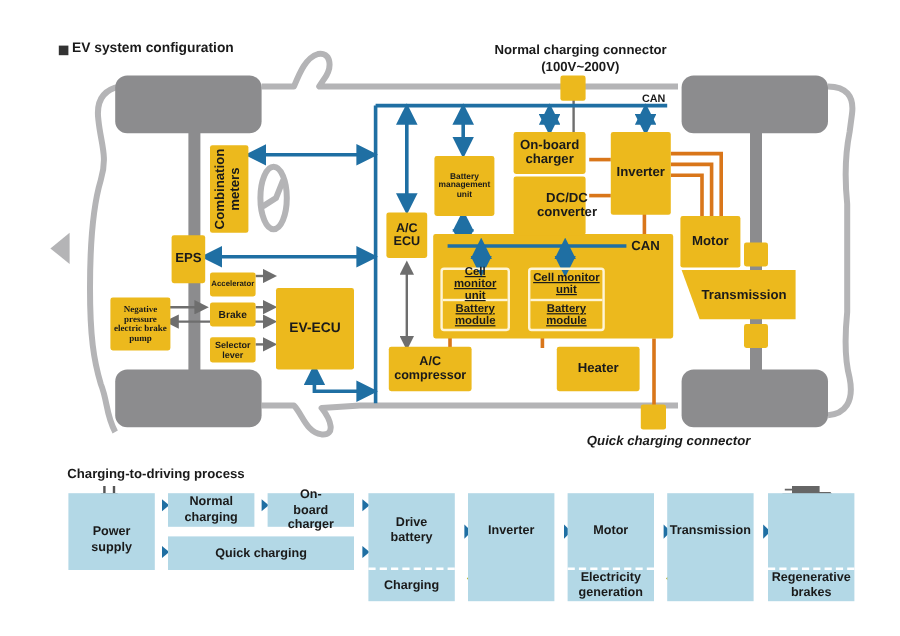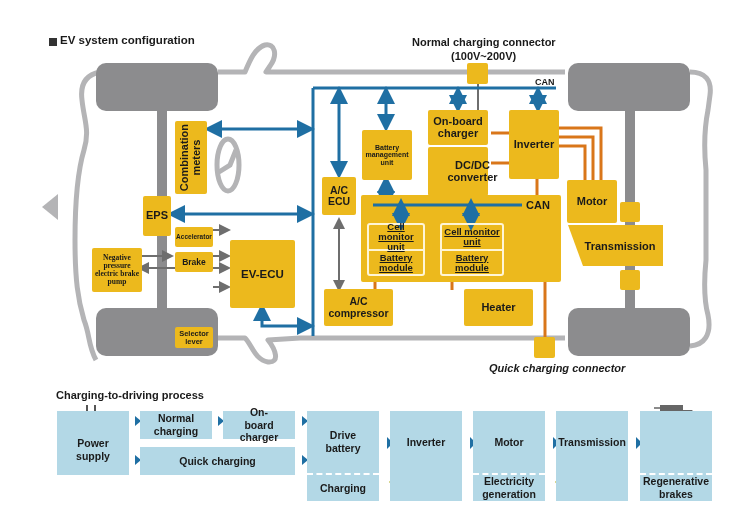--- a/index.html
+++ b/index.html
@@ -152,21 +152,21 @@
 <div class="plain" style="left:489px;top:362px;font-style:italic;">Quick charging connector</div>
 <div class="plain" style="left:535px;top:77px;font-size:9px;">CAN</div>
 <div class="plain" style="left:526px;top:199px;font-size:11px;">CAN</div>
 
 <div class="box" style="left:175px;top:121px;width:32px;height:73px;">
   <span style="transform:rotate(-90deg);white-space:normal;width:70px;font-size:11px;display:block;">Combination meters</span>
 </div>
 <div class="box" style="left:143px;top:196px;width:28px;height:40px;font-size:11px;">EPS</div>
 <div class="box" style="left:175px;top:227px;width:38px;height:20px;font-size:6.5px;">Accelerator</div>
 <div class="box" style="left:175px;top:252px;width:38px;height:20px;font-size:8.5px;">Brake</div>
-<div class="box" style="left:175px;top:281px;width:38px;height:21px;font-size:7.5px;margin-top:46px;">Selector lever</div>
+<div class="box" style="left:175px;top:281px;width:38px;height:21px;font-size:7.5px;">Selector lever</div>
 <div class="box" style="left:92px;top:248px;width:50px;height:44px;font-size:7.5px;padding:2px;font-family:Liberation Serif, serif;">Negative pressure electric brake pump</div>
 <div class="box" style="left:230px;top:228px;width:65px;height:68px;font-size:11.5px;margin-top:12px;">EV-ECU</div>
 <div class="box" style="left:322px;top:177px;width:34px;height:38px;font-size:10.5px;padding:0 3px;">A/C ECU</div>
 <div class="box" style="left:324px;top:289px;width:69px;height:37px;font-size:10.5px;">A/C compressor</div>
 <div class="box" style="left:362px;top:130px;width:50px;height:50px;font-size:7px;padding:3px;">Battery management unit</div>
 <div class="box" style="left:428px;top:110px;width:60px;height:35px;font-size:11px;">On-board charger</div>
 <div class="box" style="left:428px;top:147px;width:60px;height:49px;font-size:11px;padding-left:29px;">DC/DC converter</div>
 <div class="box" style="left:509px;top:110px;width:50px;height:69px;font-size:11px;">Inverter</div>
 <div class="box" style="left:567px;top:180px;width:50px;height:43px;font-size:11px;">Motor</div>
 <div class="lbl" style="left:580px;top:238px;width:80px;height:16px;font-size:11px;">Transmission</div>

